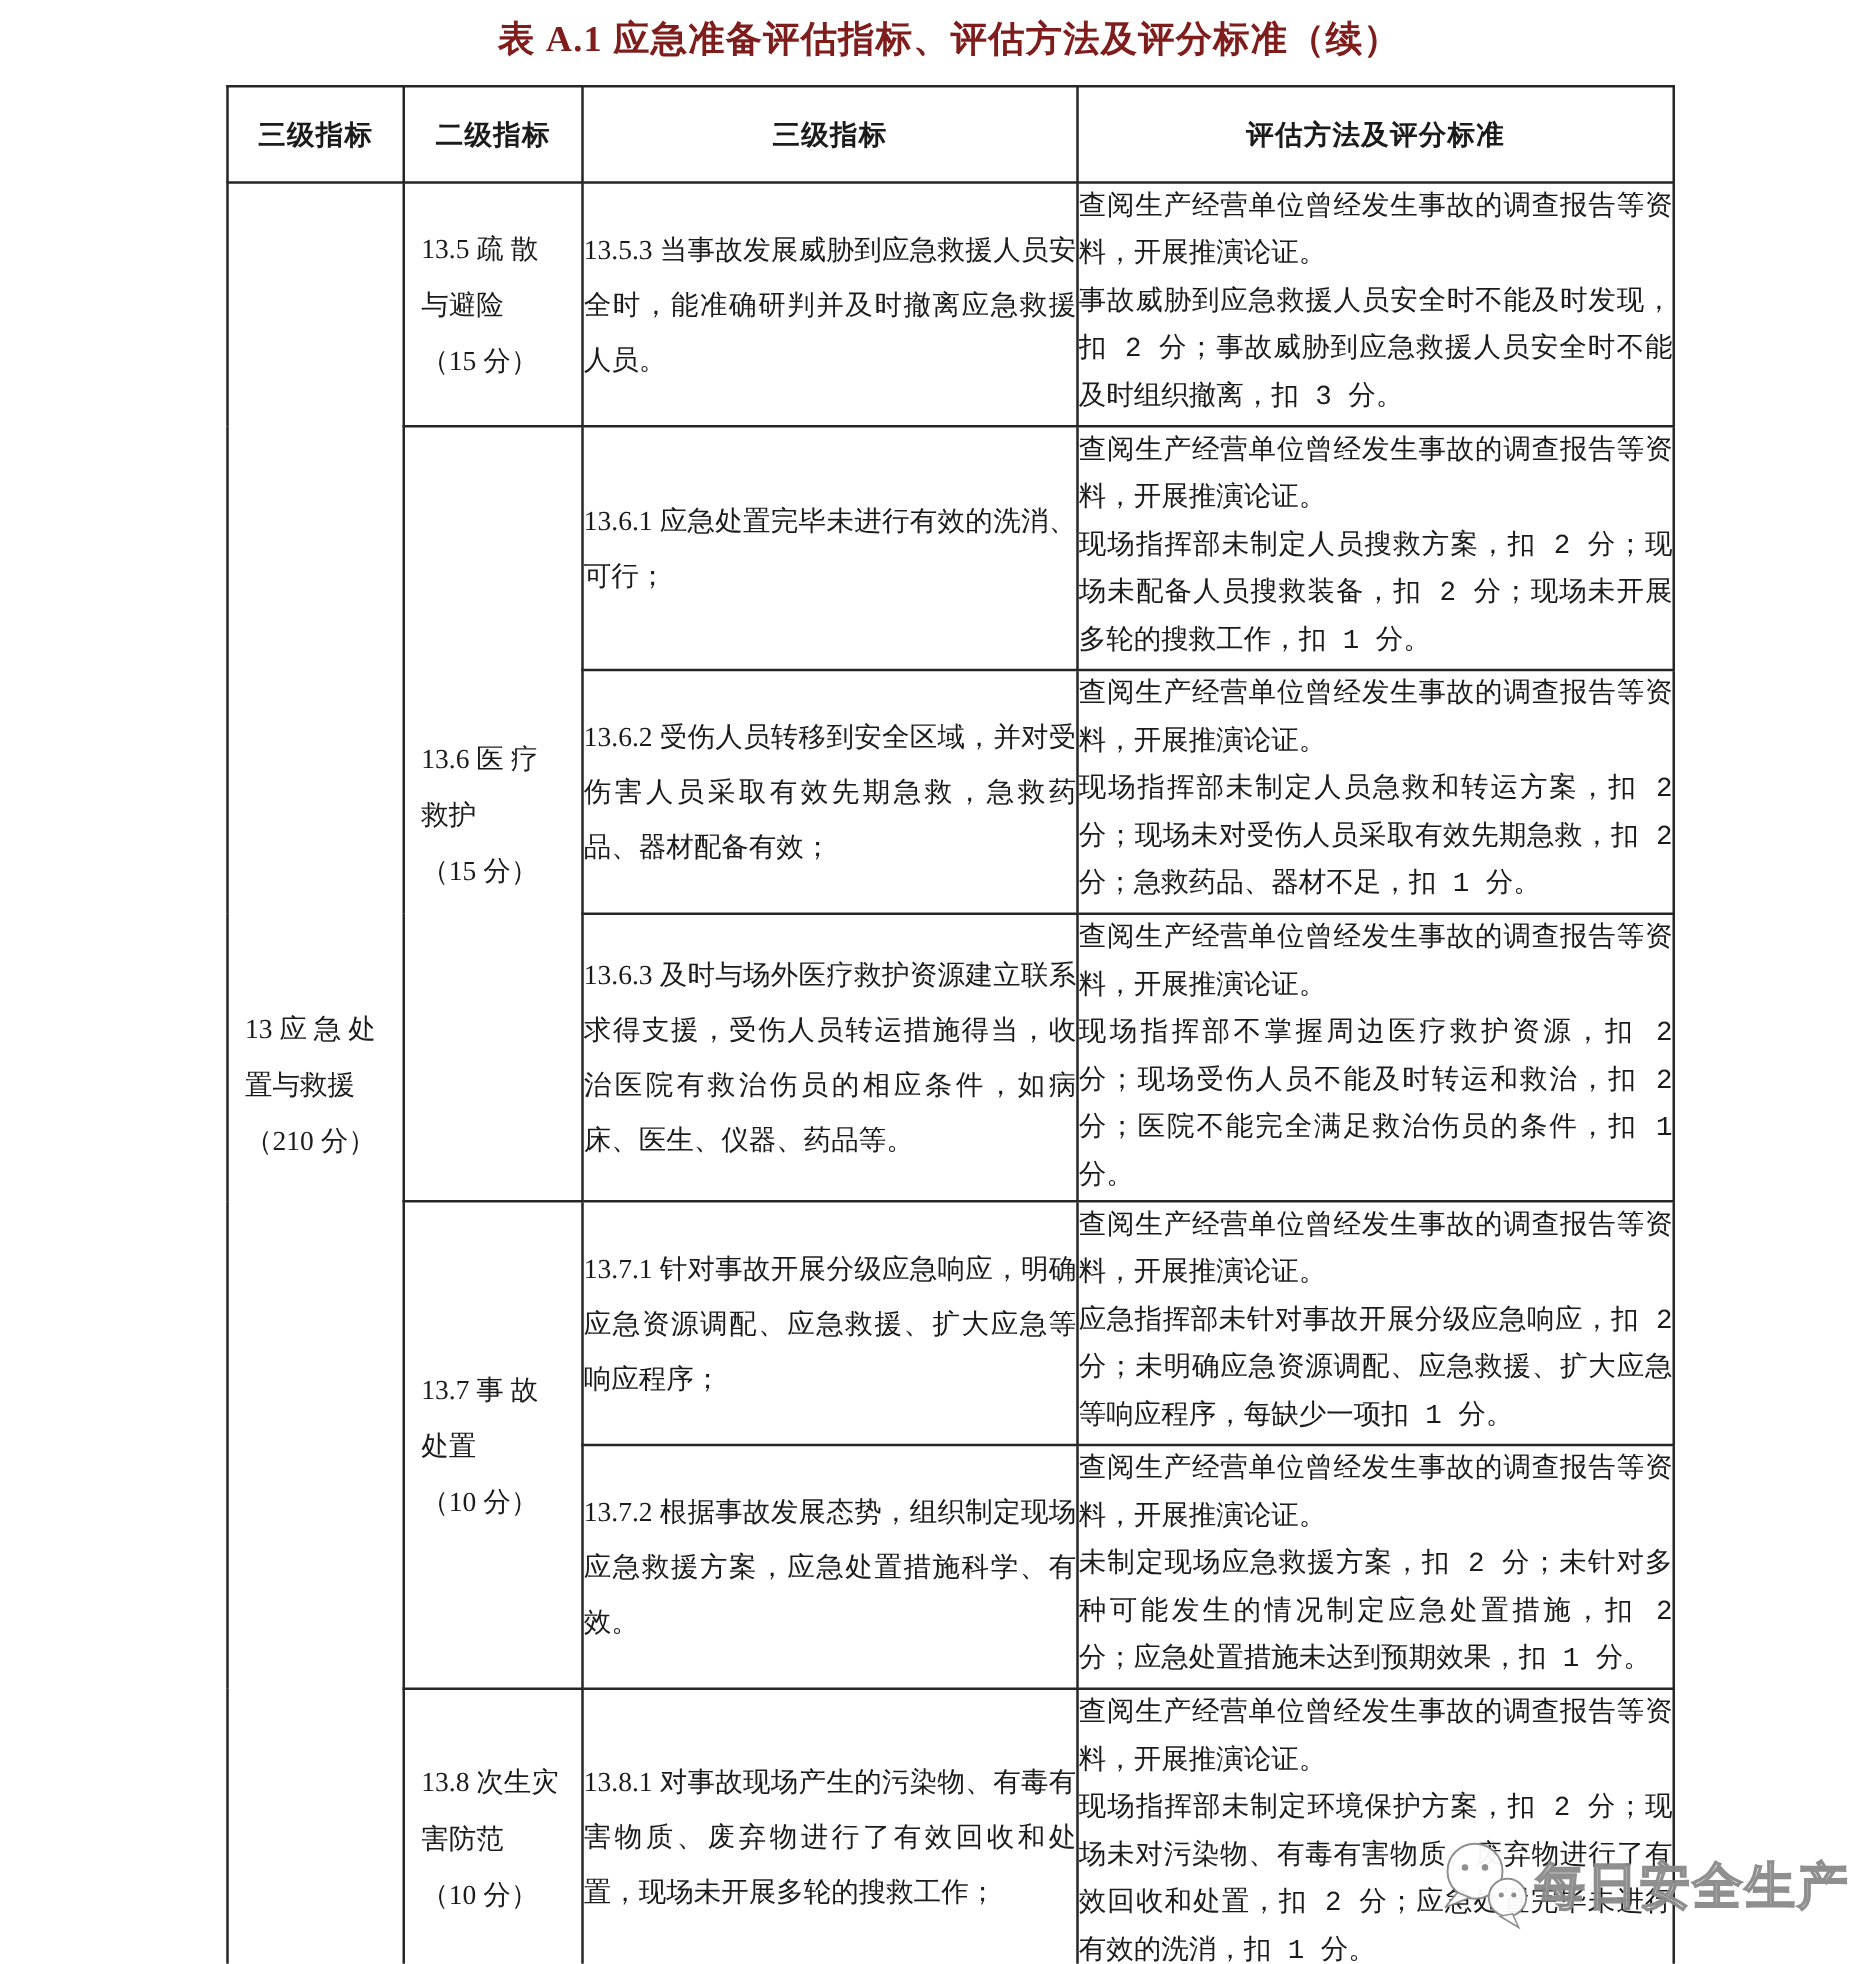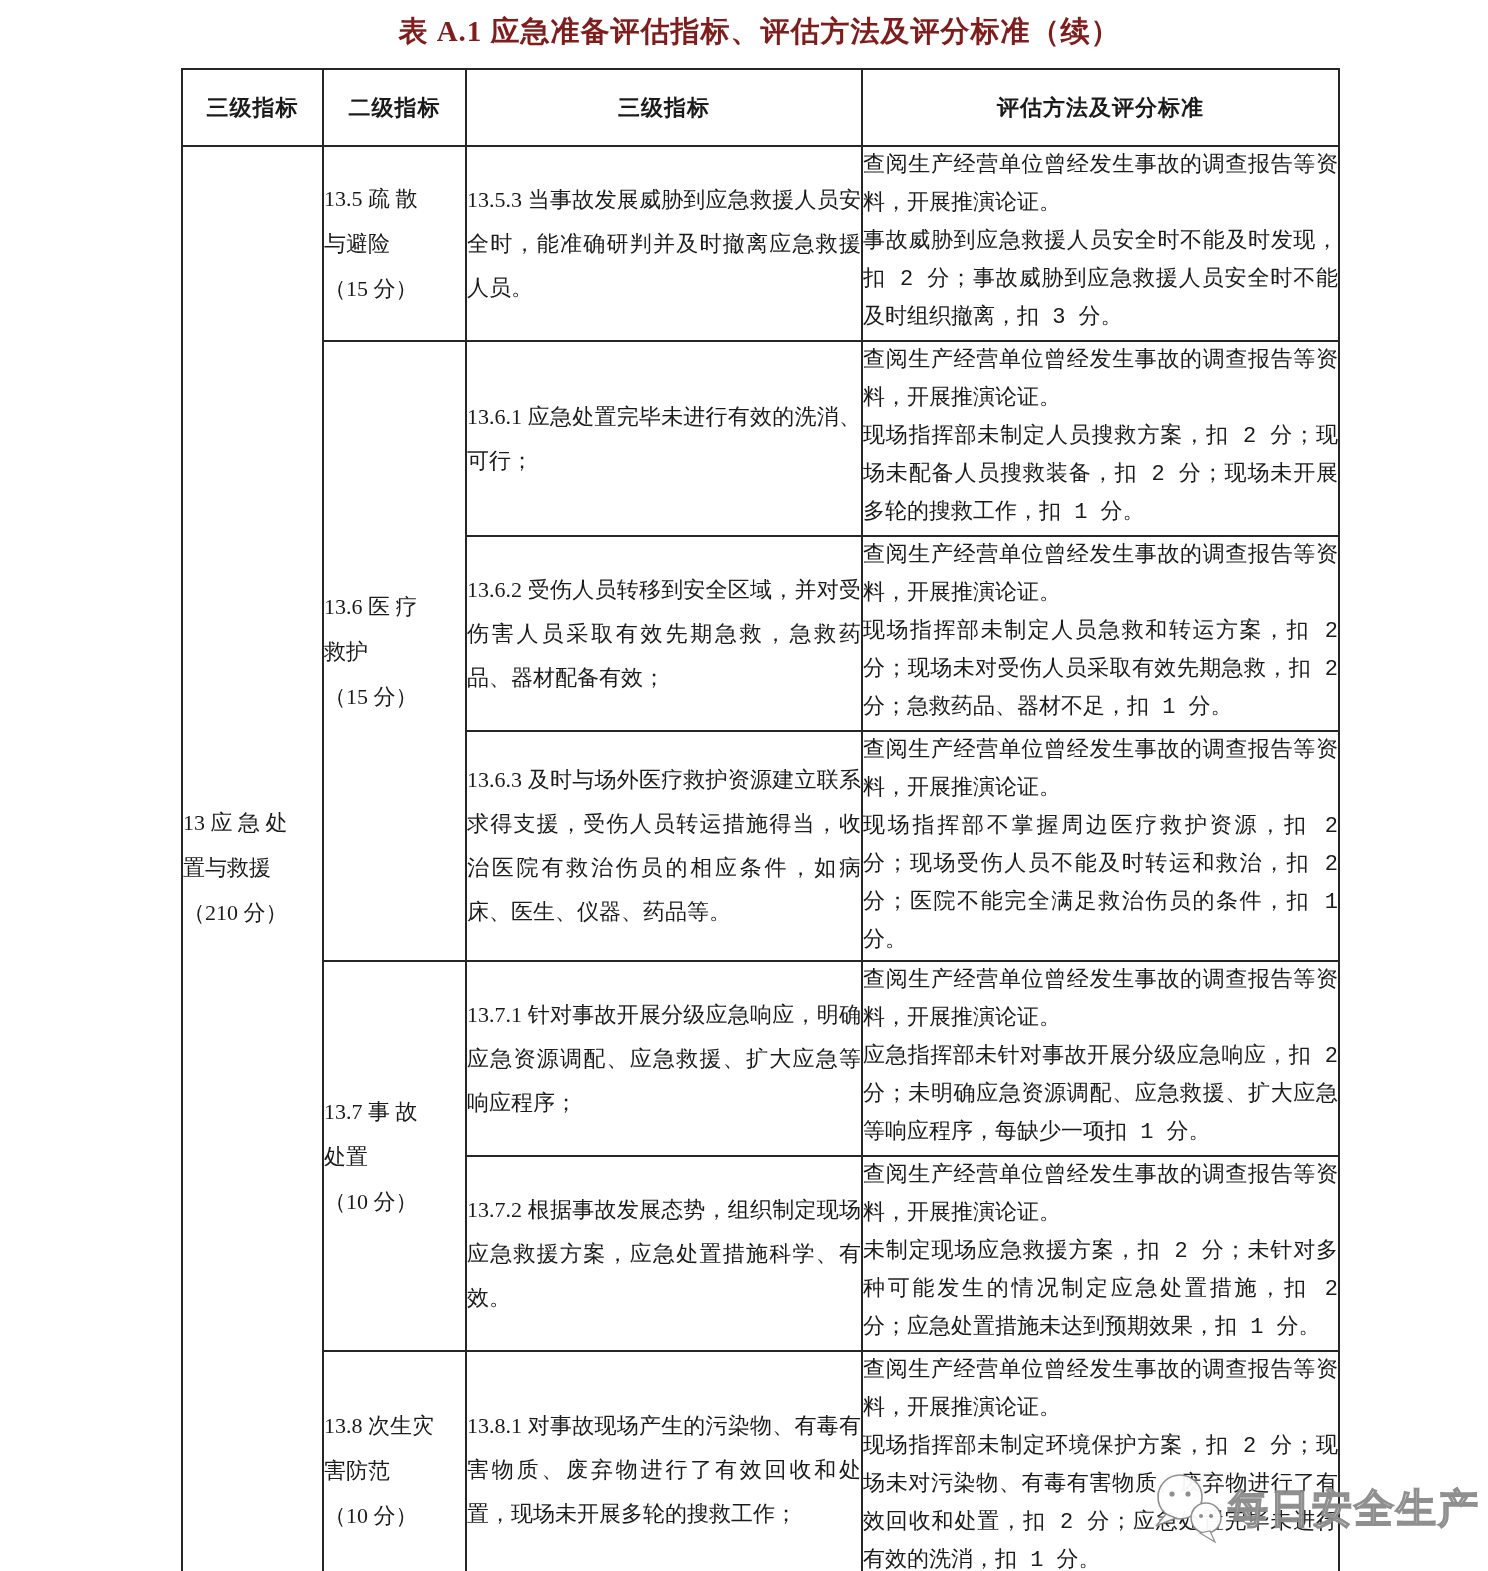--- a/index.html
+++ b/index.html
@@ -45,20 +45,21 @@
     vertical-align: middle;
     letter-spacing: 1px;
   }
   td.c1, td.c2 {
     vertical-align: middle;
     padding: 0 6px 0 12px;
   }
   td.c1 div, td.c2 div {
     line-height: 45px;
     white-space: nowrap;
+    padding-left: 13px;
   }
   td.c3 {
     vertical-align: middle;
     padding: 0 10px 0 14px;
   }
   td.c3 p {
     margin: 0;
     line-height: 44px;
     text-align: justify;
     text-justify: inter-ideograph;

